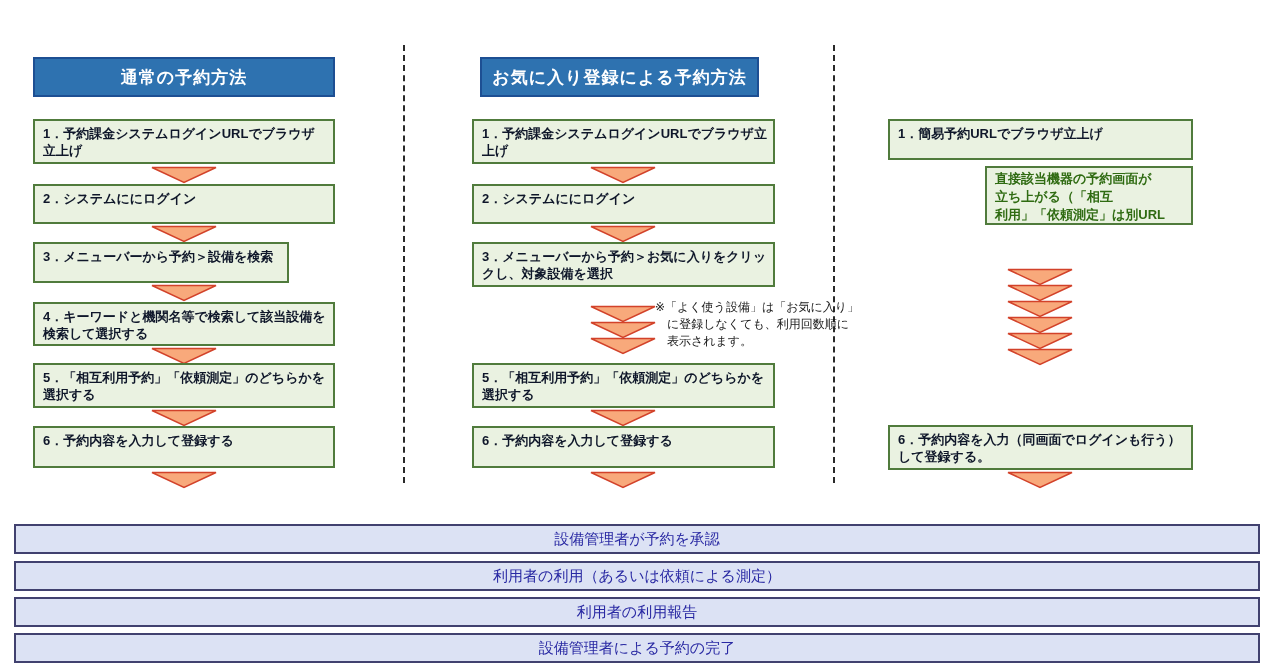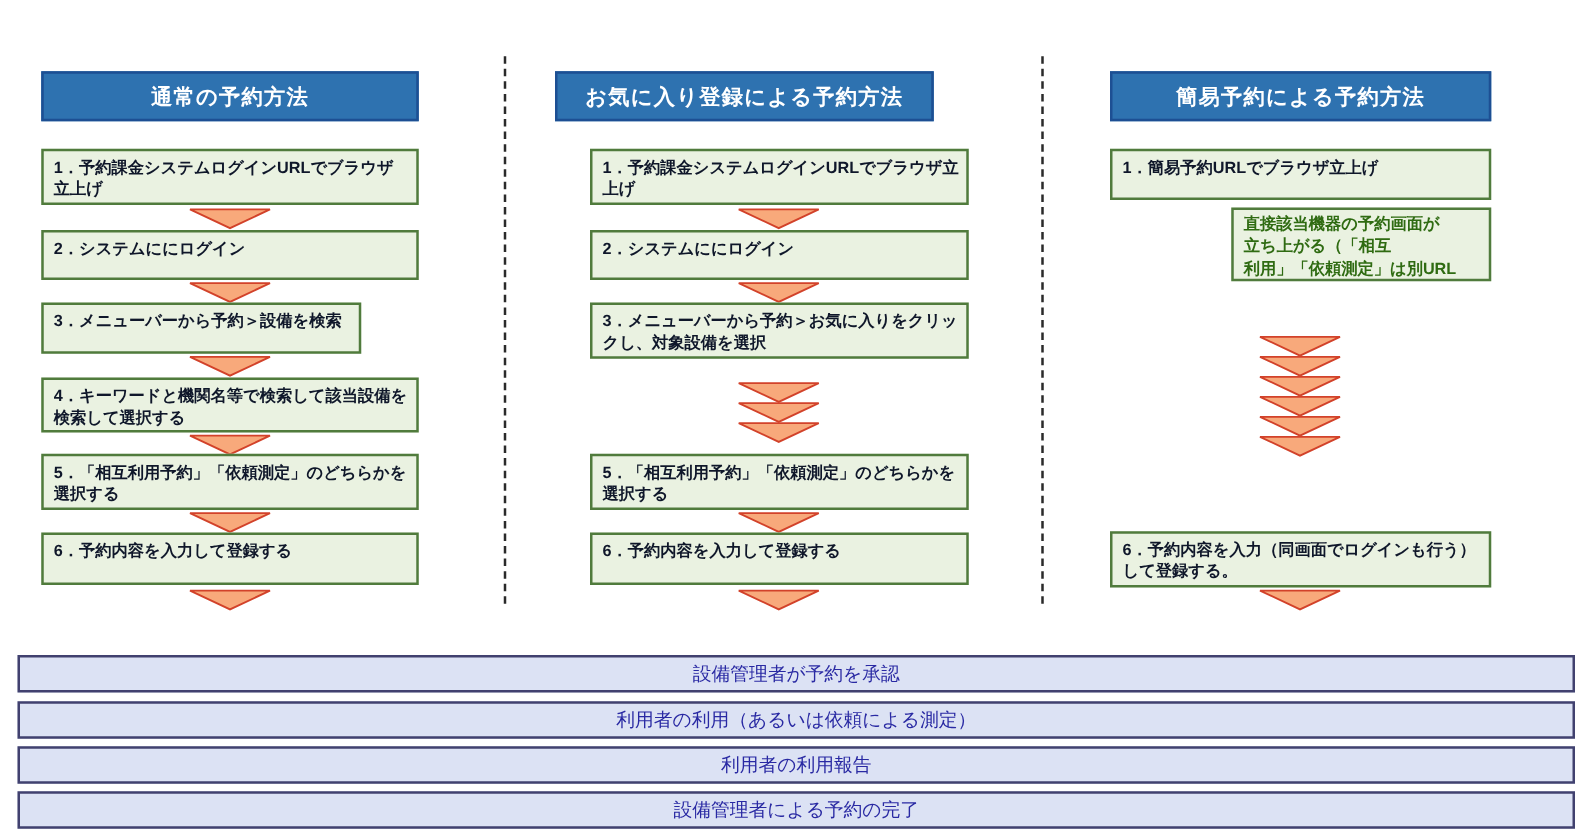--- a/index.html
+++ b/index.html
@@ -72,21 +72,21 @@
   <div class="step" style="left:33px;top:363px;width:302px;height:45px">5．「相互利用予約」「依頼測定」のどちらかを選択する</div>
   <svg class="arrow" style="left:151px;top:409px" width="66" height="18" viewBox="0 0 66 18">
       <polygon points="1,1.5 65,1.5 33,16.5"></polygon>
     </svg>
 
   <div class="step" style="left:33px;top:426px;width:302px;height:42px">6．予約内容を入力して登録する</div>
   <svg class="arrow" style="left:151px;top:471px" width="66" height="18" viewBox="0 0 66 18">
       <polygon points="1,1.5 65,1.5 33,16.5"></polygon>
     </svg>
 
-  <div class="hdr" style="left:444px;top:57px;width:303px">お気に入り登録による予約方法</div>
+  <div class="hdr" style="left:480px;top:57px;width:279px">お気に入り登録による予約方法</div>
 
   <div class="step" style="left:472px;top:119px;width:303px;height:45px">1．予約課金システムログインURLでブラウザ立上げ</div>
   <svg class="arrow" style="left:590px;top:166px" width="66" height="18" viewBox="0 0 66 18">
       <polygon points="1,1.5 65,1.5 33,16.5"></polygon>
     </svg>
 
   <div class="step" style="left:472px;top:184px;width:303px;height:40px">2．システムににログイン</div>
   <svg class="arrow" style="left:590px;top:225px" width="66" height="18" viewBox="0 0 66 18">
       <polygon points="1,1.5 65,1.5 33,16.5"></polygon>
     </svg>
@@ -96,32 +96,34 @@
   <svg class="arrow" style="left:590px;top:305px" width="66" height="18" viewBox="0 0 66 18">
       <polygon points="1,1.5 65,1.5 33,16.5"></polygon>
     </svg>
   <svg class="arrow" style="left:590px;top:321px" width="66" height="18" viewBox="0 0 66 18">
       <polygon points="1,1.5 65,1.5 33,16.5"></polygon>
     </svg>
   <svg class="arrow" style="left:590px;top:337px" width="66" height="18" viewBox="0 0 66 18">
       <polygon points="1,1.5 65,1.5 33,16.5"></polygon>
     </svg>
 
+  <div class="note" style="left:655px;top:299px;width:230px">※「よく使う設備」は「お気に入り」
+　に登録しなくても、利用回数順に
+　表示されます。</div>
 
   <div class="step" style="left:472px;top:363px;width:303px;height:45px">5．「相互利用予約」「依頼測定」のどちらかを選択する</div>
   <svg class="arrow" style="left:590px;top:409px" width="66" height="18" viewBox="0 0 66 18">
       <polygon points="1,1.5 65,1.5 33,16.5"></polygon>
     </svg>
 
   <div class="step" style="left:472px;top:426px;width:303px;height:42px">6．予約内容を入力して登録する</div>
   <svg class="arrow" style="left:590px;top:471px" width="66" height="18" viewBox="0 0 66 18">
       <polygon points="1,1.5 65,1.5 33,16.5"></polygon>
     </svg>
 
-  <div class="hdr" style="left:888px;top:57px;width:305px">簡易予約による予約方法</div>
 
   <div class="step" style="left:888px;top:119px;width:305px;height:41px">1．簡易予約URLでブラウザ立上げ</div>
 
   <div class="callout" style="left:985px;top:166px;width:208px;height:59px">直接該当機器の予約画面が
 立ち上がる（「相互
 利用」「依頼測定」は別URL</div>
 
   <svg class="arrow" style="left:1007px;top:268px" width="66" height="18" viewBox="0 0 66 18">
       <polygon points="1,1.5 65,1.5 33,16.5"></polygon>
     </svg>

